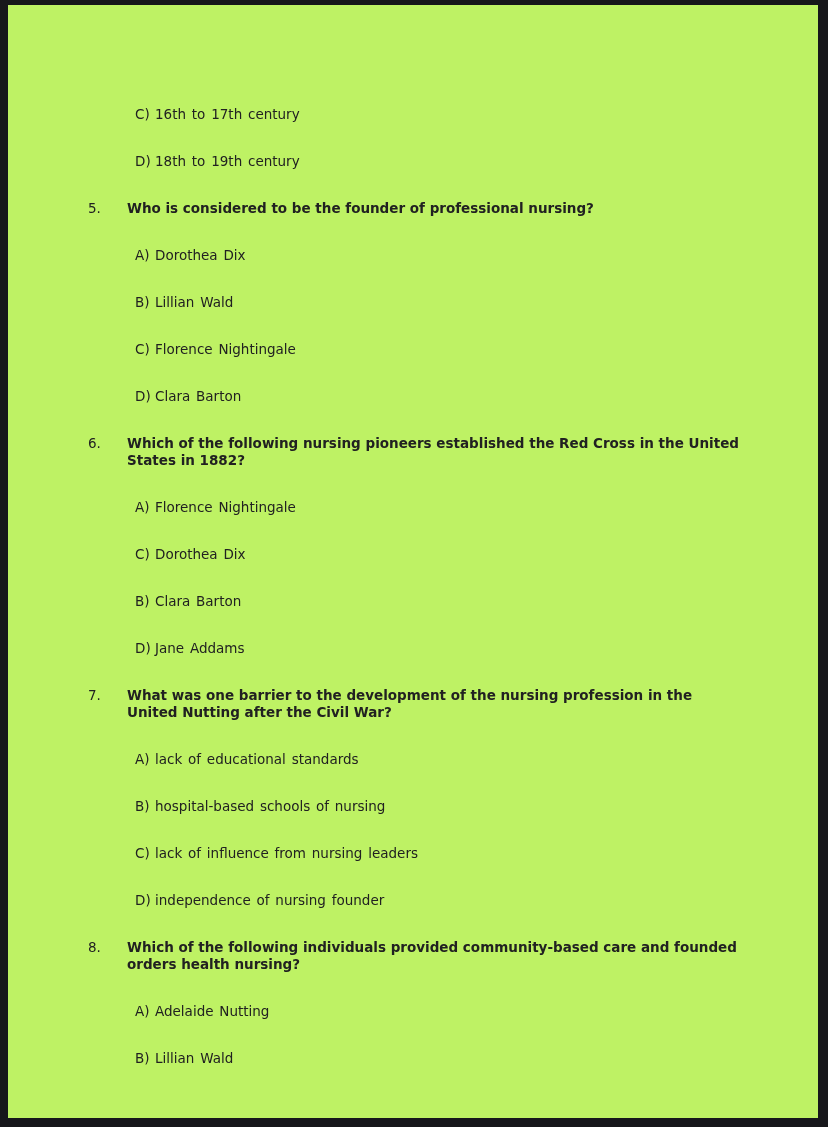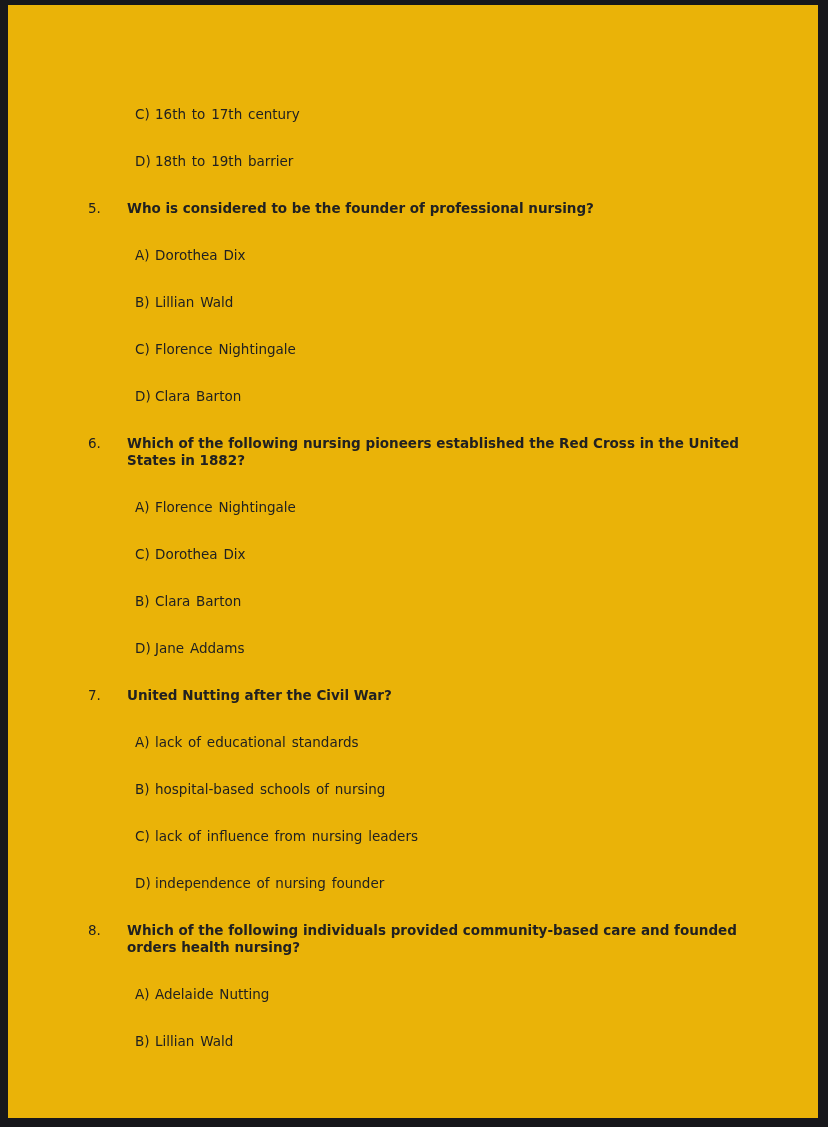--- a/index.html
+++ b/index.html
@@ -12,21 +12,21 @@
     background: #17171b;
     overflow: hidden;
     position: relative;
   }
   .page {
     position: absolute;
     left: 8px;
     top: 5px;
     width: 810px;
     height: 1113px;
-    background: #eab308;
+    background: #bef264;
     box-sizing: border-box;
   }
   .content {
     padding-top: 101px;
     font-family: "DejaVu Sans", "Liberation Sans", sans-serif;
     font-size: 13.5px;
     color: #212121;
     -webkit-font-smoothing: antialiased;
   }
   .row {
@@ -63,21 +63,21 @@
 </head>
 <body>
 
 <div class="page">
   <div class="content">
 
     <div class="row opt">
       <span class="opt-label">C)</span><span class="opt-text">16th to 17th century</span>
     </div>
     <div class="row opt">
-      <span class="opt-label">D)</span><span class="opt-text">18th to 19th barrier</span>
+      <span class="opt-label">D)</span><span class="opt-text">18th to 19th century</span>
     </div>
 
     <div class="row q">
       <span class="q-num">5.</span>
       <span class="q-lines">
         <span class="q-line">Who is considered to be the founder of professional nursing?</span>
       </span>
     </div>
     <div class="row opt">
       <span class="opt-label">A)</span><span class="opt-text">Dorothea Dix</span>
@@ -108,20 +108,21 @@
     <div class="row opt">
       <span class="opt-label">B)</span><span class="opt-text">Clara Barton</span>
     </div>
     <div class="row opt">
       <span class="opt-label">D)</span><span class="opt-text">Jane Addams</span>
     </div>
 
     <div class="row q">
       <span class="q-num">7.</span>
       <span class="q-lines">
+        <span class="q-line">What was one barrier to the development of the nursing profession in the</span>
         <span class="q-line">United Nutting after the Civil War?</span>
       </span>
     </div>
     <div class="row opt">
       <span class="opt-label">A)</span><span class="opt-text">lack of educational standards</span>
     </div>
     <div class="row opt">
       <span class="opt-label">B)</span><span class="opt-text">hospital-based schools of nursing</span>
     </div>
     <div class="row opt">

